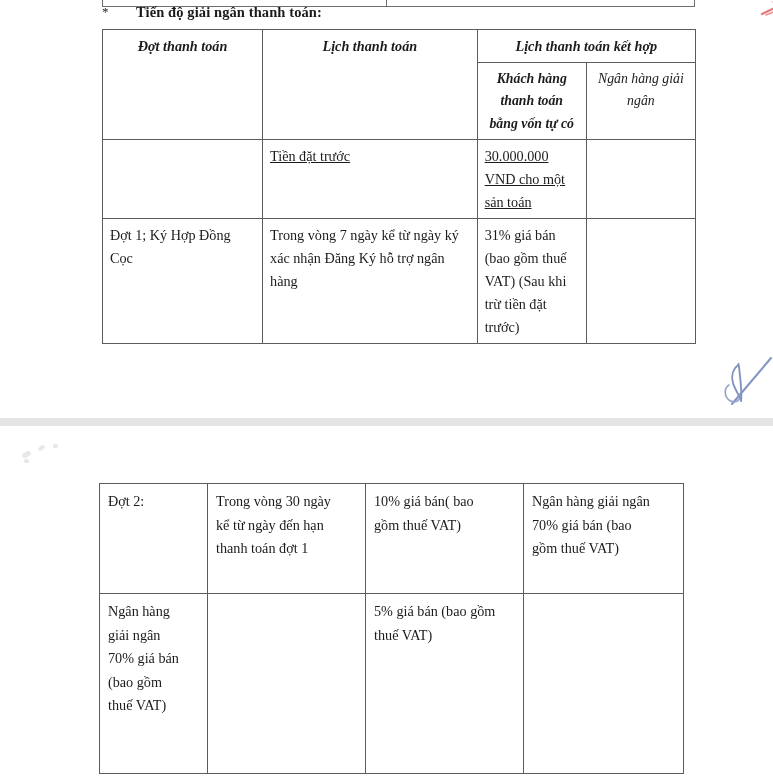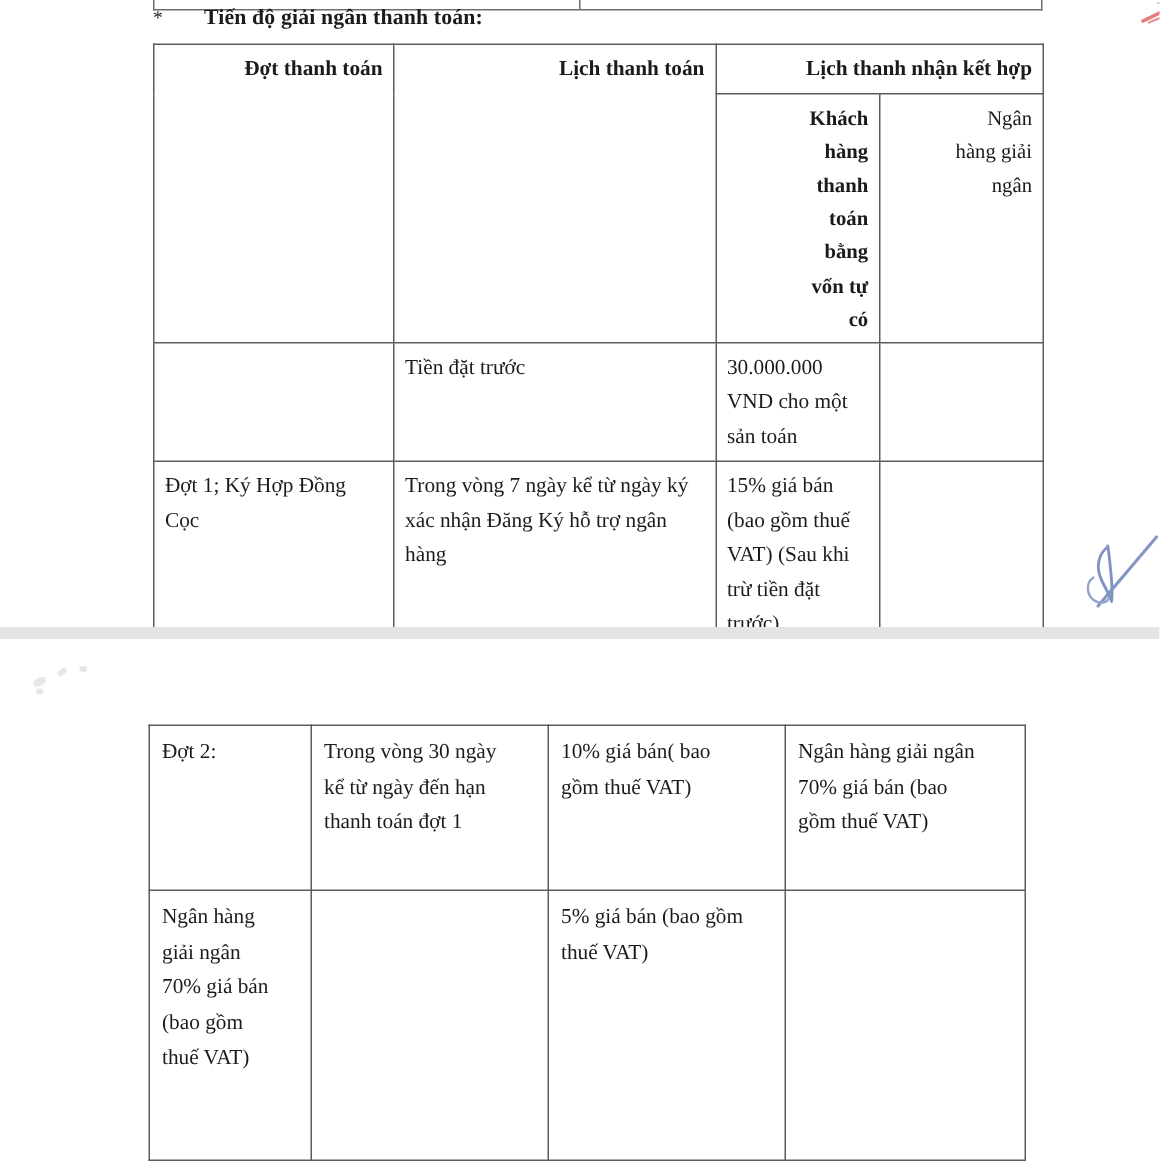--- a/index.html
+++ b/index.html
@@ -73,42 +73,43 @@
     line-height: 1.62;
   }
   table.doc td, table.doc th {
     border: 1px solid #5c5c5c;
     vertical-align: top;
     padding: 5px 7px 4px 7px;
     font-weight: normal;
     text-align: left;
   }
   table.doc th {
-    text-align: right;
+    text-align: center;
     font-weight: bold;
     vertical-align: top;
+    font-style: italic;
   }
   td.ctr, th.ctr { text-align: center; }
 
   
   #table1 {
     left: 86px;
     top: 29px;
     width: 594px;
   }
   #table1 th.c1 { width: 114px; }
   #table1 th.c2 { width: 158px; }
   #table1 th.c3 { width: 161px; }
   #table1 th.c4 { width: 161px; }
 
   #table1 .h-main  { height: 31px; }
   #table1 .h-sub   { height: 54px; }
-  #table1 .r-dep   { height: 54px; }
+  #table1 .r-dep   { height: 54px; text-decoration: underline; }
   #table1 .r-first { height: 120px; }
-  #table1 .sub        { font-weight: bold; font-size: 13.8px; padding-left: 48px; }
+  #table1 .sub        { font-weight: bold; font-size: 13.8px; }
   #table1 .sub-last   { font-weight: normal; border-radius: 22px; }
 
   
   #page-gap {
     position: absolute;
     left: 0;
     top: 418px;
     width: 773px;
     height: 8px;
     background: #e4e4e4;
@@ -175,36 +176,36 @@
 
   <div class="heading">
     <span class="bullet">*</span><span>Tiến độ giải ngân thanh toán:</span>
   </div>
 
   <table class="doc" id="table1">
     <tbody>
         <tr class="h-main">
       <th class="c1 ctr" rowspan="2">Đợt thanh toán</th>
       <th class="c2 ctr" rowspan="2">Lịch thanh toán</th>
-      <th class="c3 ctr" colspan="2">Lịch thanh nhận kết hợp</th>
+      <th class="c3 ctr" colspan="2">Lịch thanh toán kết hợp</th>
     </tr>
     <tr class="h-sub">
       <th class="c3 ctr sub">Khách hàng thanh toán bằng vốn tự có</th>
       <th class="c4 ctr sub sub-last">Ngân hàng giải ngân</th>
     </tr>
     <tr class="r-dep">
       <td></td>
       <td>Tiền đặt trước</td>
       <td>30.000.000 VND cho một sản toán</td>
       <td></td>
     </tr>
     <tr class="r-first">
       <td>Đợt 1; Ký Hợp Đồng Cọc</td>
       <td>Trong vòng 7 ngày kể từ ngày ký xác nhận Đăng Ký hỗ trợ ngân hàng</td>
-      <td>15% giá bán (bao gồm thuế VAT) (Sau khi trừ tiền đặt trước)</td>
+      <td>31% giá bán (bao gồm thuế VAT) (Sau khi trừ tiền đặt trước)</td>
       <td></td>
     </tr>
   </tbody>
     </table>
 
   <svg id="signature" viewBox="0 0 60 52">
     <path d="M55 3 L16 49" stroke="#6f84bb" stroke-width="2.1" fill="none" stroke-linecap="round"></path>
     <path d="M22 10 C17 14 15 21 17 28 C19 35 24 41 25 46 C26 40 25 30 24 21 C23.5 16 23 11 22.5 9" stroke="#6d81b8" stroke-width="1.9" fill="none" stroke-linecap="round" stroke-linejoin="round"></path>
     <path d="M13 30 C8 33 8 41 13 45 C17 48 22 47 23 44" stroke="#8494c2" stroke-width="1.6" fill="none" stroke-linecap="round"></path>
   </svg>

